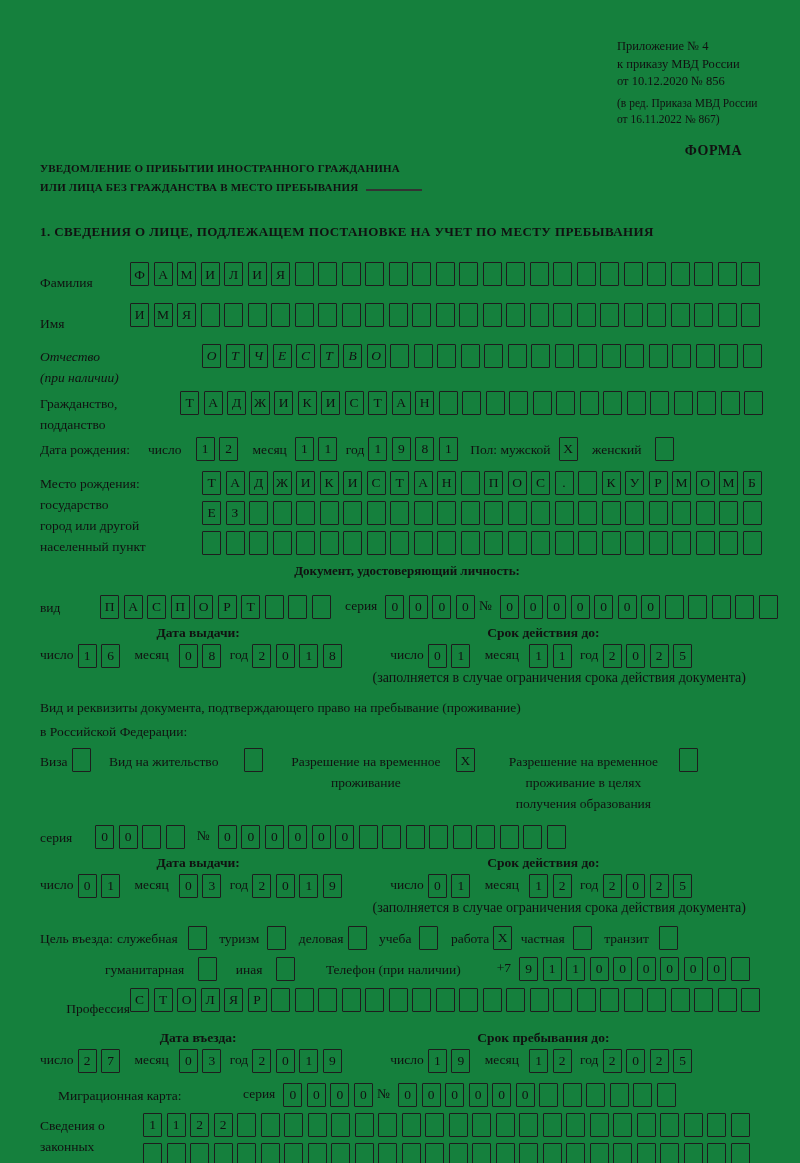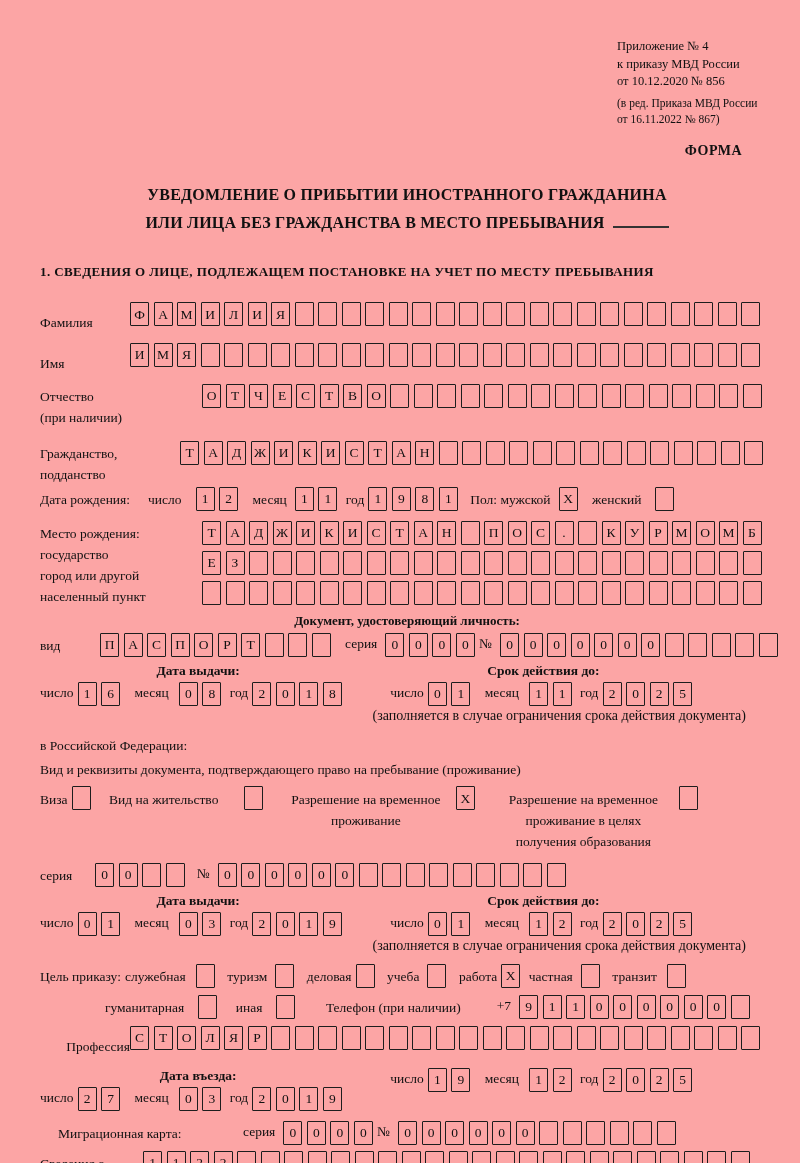--- a/index.html
+++ b/index.html
@@ -1,44 +1,44 @@
 <!DOCTYPE html>
 <html><head>
 <meta charset="utf-8">
 <style>
   * { box-sizing: border-box; }
   html,body { margin:0; padding:0; background:#888; }
   .page {
-    width:800px; height:1163px; margin:0 auto; background:#fca5a5;
+    width:800px; height:1163px; margin:0 auto; background:#15803d;
     font-family:"Liberation Serif","DejaVu Serif",serif; color:#111;
     padding:38px 26px 0 40px; position:relative; overflow:hidden;
   }
   .hdr-block { margin-left:577px; font-size:12.5px; line-height:1.4; }
   .hdr-sub { margin-top:4px; font-size:11.5px; line-height:1.4; }
   .forma { text-align:right; padding-right:32px; font-weight:bold; font-size:14px; letter-spacing:.5px; margin-top:16px; }
-  .title { text-align:center; font-weight:bold; font-size:16px; line-height:1.8; margin-top:22px; letter-spacing:.2px; }
+  .title { font-weight:bold; font-size:11px; line-height:1.8; margin-top:0; letter-spacing:.2px; }
   .title-underline { display:inline-block; width:56px; border-bottom:2px solid #333; height:1em; margin-left:8px; vertical-align:baseline; }
   .sect-head { font-weight:bold; font-size:13px; letter-spacing:.4px; margin-top:26px; margin-bottom:22px; white-space:nowrap; }
 
   .row { display:flex; align-items:flex-start; margin-bottom:9px; }
   .lbl { font-size:13.5px; line-height:1.55; flex:none; padding-top:3px; }
   .cells { display:flex; flex:none; flex-wrap:nowrap; }
   .cell {
     display:inline-flex; flex:none; width:19px; height:24px; margin-right:4.5px;
     border:1.7px solid #1d1d1d; border-radius:1px;
     align-items:center; justify-content:center;
     font-size:13.5px; font-weight:500; line-height:1;
   }
   .w90  { width:90px;margin-top:8px; }
   .w103 { width:103px; }
   .w140 { width:140px; }
   .w162 { width:162px; }
   .stack3 .cells { margin-bottom:6px; }
   .mini { font-size:13.5px; flex:none; padding-top:3px; }
-  .doc-head { text-align:center; font-weight:bold; font-size:13px; margin:2px 0 4px 0; }
+  .doc-head { text-align:center; font-weight:bold; font-size:13px; margin:2px 0 16px 0; }
   .dp { display:flex; margin-bottom:2px; }
   .dp-col { flex:none; }
   .dp-head { font-size:13.5px; text-align:center; margin-bottom:3px;font-weight:bold; }
   .dp-row { display:flex; align-items:flex-start; }
   .note { font-size:14px; text-align:right; padding-right:28px; margin:2px 0 10px 0; }
   .intro { font-size:13.5px; line-height:1.8; }
   .opt { display:flex; align-items:flex-start; flex:none; }
   .opt .lbl { padding-top:4px; }
   .optwrap { text-align:center; line-height:1.55; }
   .sp4{width:4px;flex:none;} .sp8{width:8px;flex:none;} .sp10{width:10px;flex:none;}
@@ -128,21 +128,21 @@
         <span class="cell"></span>
         <span class="cell"></span>
         <span class="cell"></span>
         <span class="cell"></span>
         <span class="cell"></span>
         <span class="cell"></span>
         <span class="cell"></span>
       </span>
   </div>
 
-  <div class="row" style="margin-bottom:12px;">
+  <div class="row" style="margin-bottom:2px;font-style:italic;">
     <span class="lbl w162">
       <div>Отчество</div>
       <div>(при наличии)</div>
     </span>
     <span class="cells">
         <span class="cell">О</span>
         <span class="cell">Т</span>
         <span class="cell">Ч</span>
         <span class="cell">Е</span>
         <span class="cell">С</span>
@@ -426,22 +426,22 @@
             <span class="cell">0</span>
             <span class="cell">2</span>
             <span class="cell">5</span>
           </span>
       </div>
     </div>
   </div>
   <div class="note">(заполняется в случае ограничения срока действия документа)</div>
 
   <div class="intro">
+    <div>Вид и реквизиты документа, подтверждающего право на пребывание (проживание)</div>
     <div>в Российской Федерации:</div>
-    <div>Вид и реквизиты документа, подтверждающего право на пребывание (проживание)</div>
   </div>
 
   <div class="row" style="margin-top:4px; margin-bottom:10px;">
     <span class="opt">
       <span class="lbl">Виза</span>
         <span class="sp4"></span>
       <span class="cells">
           <span class="cell"></span>
         </span>
     </span>
@@ -554,21 +554,21 @@
             <span class="cell">0</span>
             <span class="cell">2</span>
             <span class="cell">5</span>
           </span>
       </div>
     </div>
   </div>
   <div class="note">(заполняется в случае ограничения срока действия документа)</div>
 
   <div class="row" style="margin-bottom:7px;">
-    <span class="lbl">Цель приказу:</span>
+    <span class="lbl">Цель въезда:</span>
       <span class="sp4"></span>
     <span class="lbl">служебная</span>
       <span class="sp10"></span>
     <span class="cells">
         <span class="cell"></span>
       </span>
       <span class="sp8"></span>
     <span class="lbl">туризм</span>
       <span class="sp8"></span>
     <span class="cells">
@@ -693,20 +693,21 @@
         <span class="cells">
             <span class="cell">2</span>
             <span class="cell">0</span>
             <span class="cell">1</span>
             <span class="cell">9</span>
           </span>
       </div>
     </div>
     <span class="sp44"></span>
     <div class="dp-col">
+      <div class="dp-head">Срок пребывания до:</div>
       <div class="dp-row">
         <span class="mini">число</span>
           <span class="sp4"></span>
         <span class="cells">
             <span class="cell">1</span>
             <span class="cell">9</span>
           </span>
           <span class="sp10"></span>
         <span class="mini">месяц</span>
           <span class="sp10"></span>

